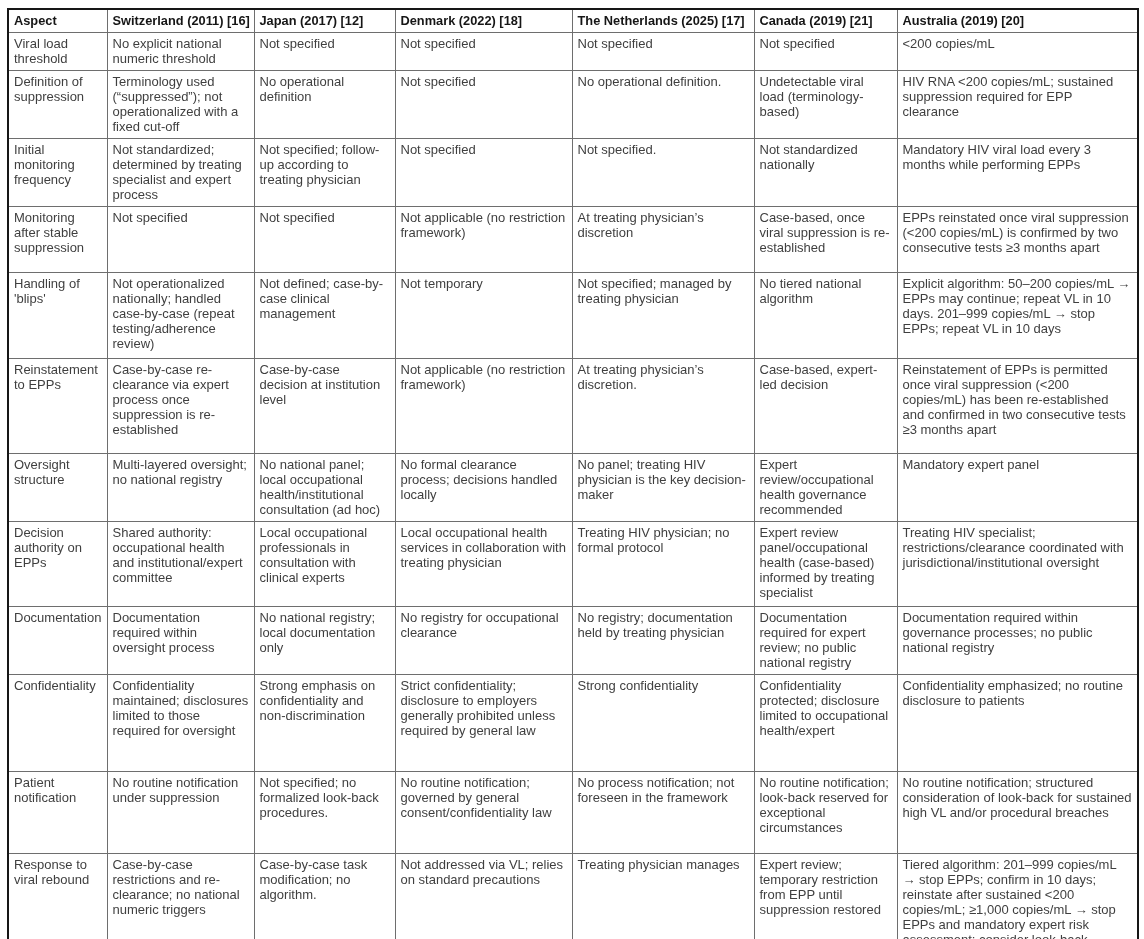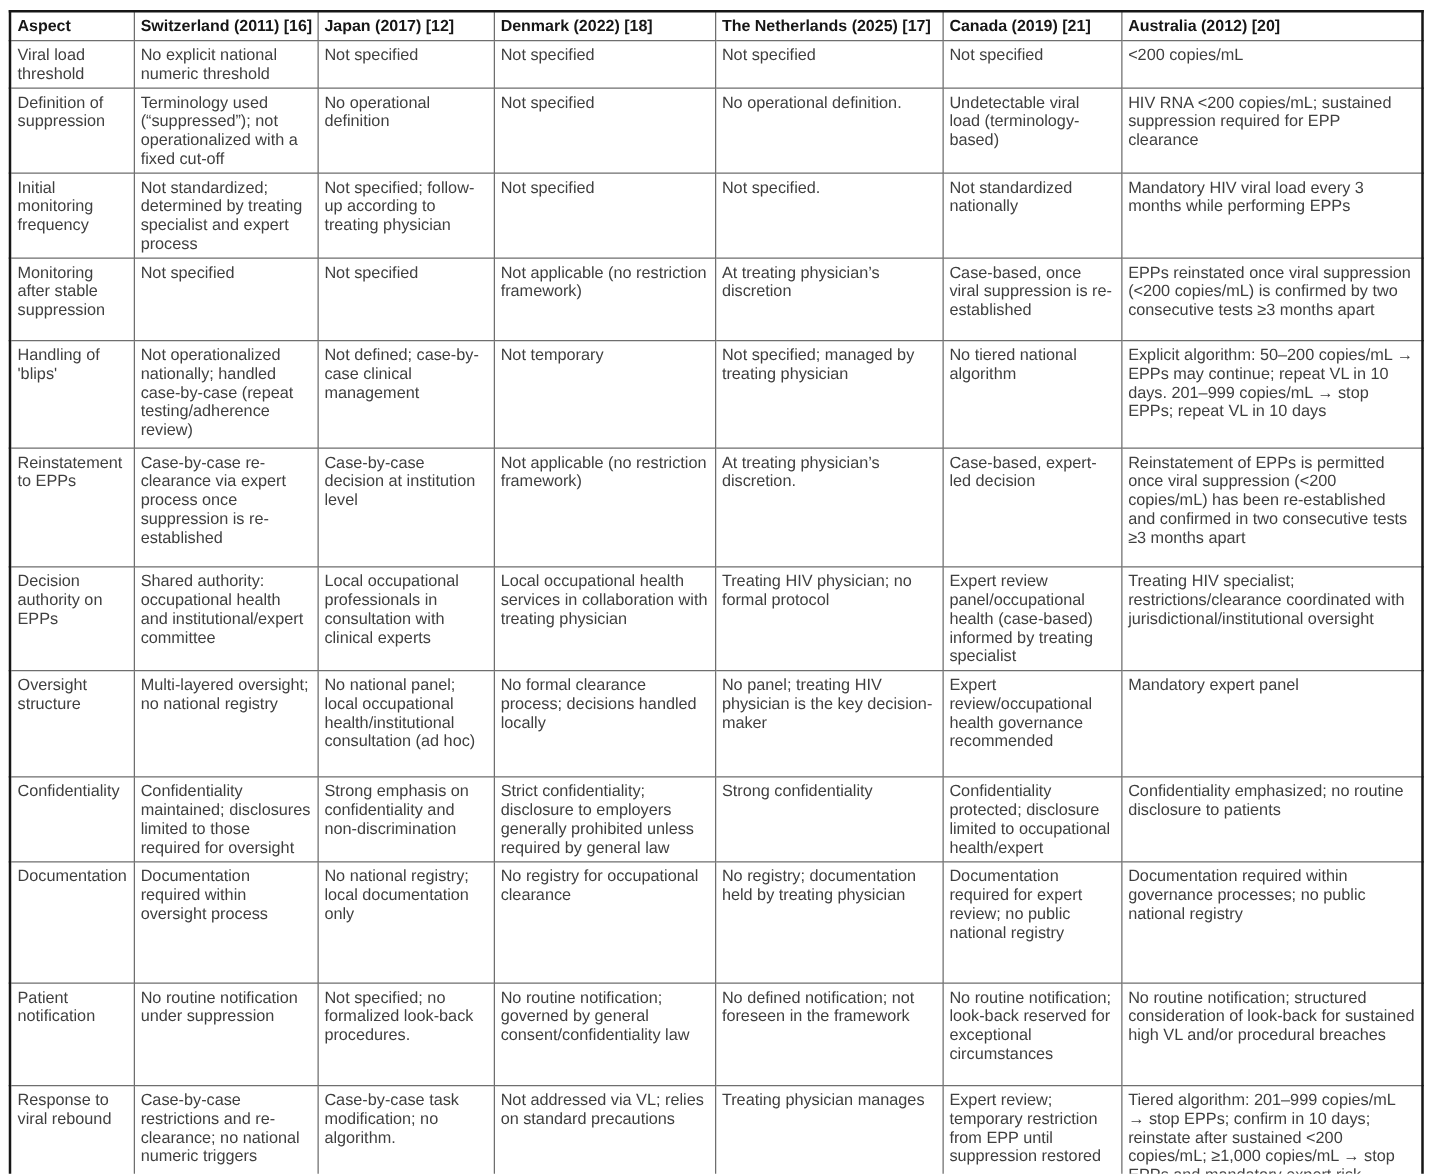--- a/index.html
+++ b/index.html
@@ -79,21 +79,21 @@
         <col class="c6">
     </colgroup>
     <thead>
       <tr>
         <th>Aspect</th>
         <th>Switzerland (2011) [16]</th>
         <th>Japan (2017) [12]</th>
         <th>Denmark (2022) [18]</th>
         <th>The Netherlands (2025) [17]</th>
         <th>Canada (2019) [21]</th>
-        <th>Australia (2012) [20]</th>
+        <th>Australia (2019) [20]</th>
       </tr>
     </thead>
     <tbody>
       <tr>
         <td>Viral load threshold</td>
         <td>No explicit national numeric threshold</td>
         <td>Not specified</td>
         <td>Not specified</td>
         <td>Not specified</td>
         <td>Not specified</td>
@@ -138,61 +138,61 @@
       <tr>
         <td>Reinstatement to EPPs</td>
         <td>Case-by-case re-clearance via expert process once suppression is re-established</td>
         <td>Case-by-case decision at institution level</td>
         <td>Not applicable (no restriction framework)</td>
         <td>At treating physician’s discretion.</td>
         <td>Case-based, expert-led decision</td>
         <td>Reinstatement of EPPs is permitted once viral suppression (&lt;200 copies/mL) has been re-established and confirmed in two consecutive tests ≥3 months apart</td>
       </tr>
       <tr>
+        <td>Oversight structure</td>
+        <td>Multi-layered oversight; no national registry</td>
+        <td>No national panel; local occupational health/institutional consultation (ad hoc)</td>
+        <td>No formal clearance process; decisions handled locally</td>
+        <td>No panel; treating HIV physician is the key decision-maker</td>
+        <td>Expert review/occupational health governance recommended</td>
+        <td>Mandatory expert panel</td>
+      </tr>
+      <tr>
         <td>Decision authority on EPPs</td>
         <td>Shared authority: occupational health and institutional/expert committee</td>
         <td>Local occupational professionals in consultation with clinical experts</td>
         <td>Local occupational health services in collaboration with treating physician</td>
         <td>Treating HIV physician; no formal protocol</td>
         <td>Expert review panel/occupational health (case-based) informed by treating specialist</td>
         <td>Treating HIV specialist; restrictions/clearance coordinated with jurisdictional/institutional oversight</td>
       </tr>
       <tr>
-        <td>Oversight structure</td>
-        <td>Multi-layered oversight; no national registry</td>
-        <td>No national panel; local occupational health/institutional consultation (ad hoc)</td>
-        <td>No formal clearance process; decisions handled locally</td>
-        <td>No panel; treating HIV physician is the key decision-maker</td>
-        <td>Expert review/occupational health governance recommended</td>
-        <td>Mandatory expert panel</td>
+        <td>Documentation</td>
+        <td>Documentation required within oversight process</td>
+        <td>No national registry; local documentation only</td>
+        <td>No registry for occupational clearance</td>
+        <td>No registry; documentation held by treating physician</td>
+        <td>Documentation required for expert review; no public national registry</td>
+        <td>Documentation required within governance processes; no public national registry</td>
       </tr>
       <tr>
         <td>Confidentiality</td>
         <td>Confidentiality maintained; disclosures limited to those required for oversight</td>
         <td>Strong emphasis on confidentiality and non-discrimination</td>
         <td>Strict confidentiality; disclosure to employers generally prohibited unless required by general law</td>
         <td>Strong confidentiality</td>
         <td>Confidentiality protected; disclosure limited to occupational health/expert</td>
         <td>Confidentiality emphasized; no routine disclosure to patients</td>
       </tr>
       <tr>
-        <td>Documentation</td>
-        <td>Documentation required within oversight process</td>
-        <td>No national registry; local documentation only</td>
-        <td>No registry for occupational clearance</td>
-        <td>No registry; documentation held by treating physician</td>
-        <td>Documentation required for expert review; no public national registry</td>
-        <td>Documentation required within governance processes; no public national registry</td>
-      </tr>
-      <tr>
         <td>Patient notification</td>
         <td>No routine notification under suppression</td>
         <td>Not specified; no formalized look-back procedures.</td>
         <td>No routine notification; governed by general consent/confidentiality law</td>
-        <td>No defined notification; not foreseen in the framework</td>
+        <td>No process notification; not foreseen in the framework</td>
         <td>No routine notification; look-back reserved for exceptional circumstances</td>
         <td>No routine notification; structured consideration of look-back for sustained high VL and/or procedural breaches</td>
       </tr>
       <tr>
         <td>Response to viral rebound</td>
         <td>Case-by-case restrictions and re-clearance; no national numeric triggers</td>
         <td>Case-by-case task modification; no algorithm.</td>
         <td>Not addressed via VL; relies on standard precautions</td>
         <td>Treating physician manages</td>
         <td>Expert review; temporary restriction from EPP until suppression restored</td>

